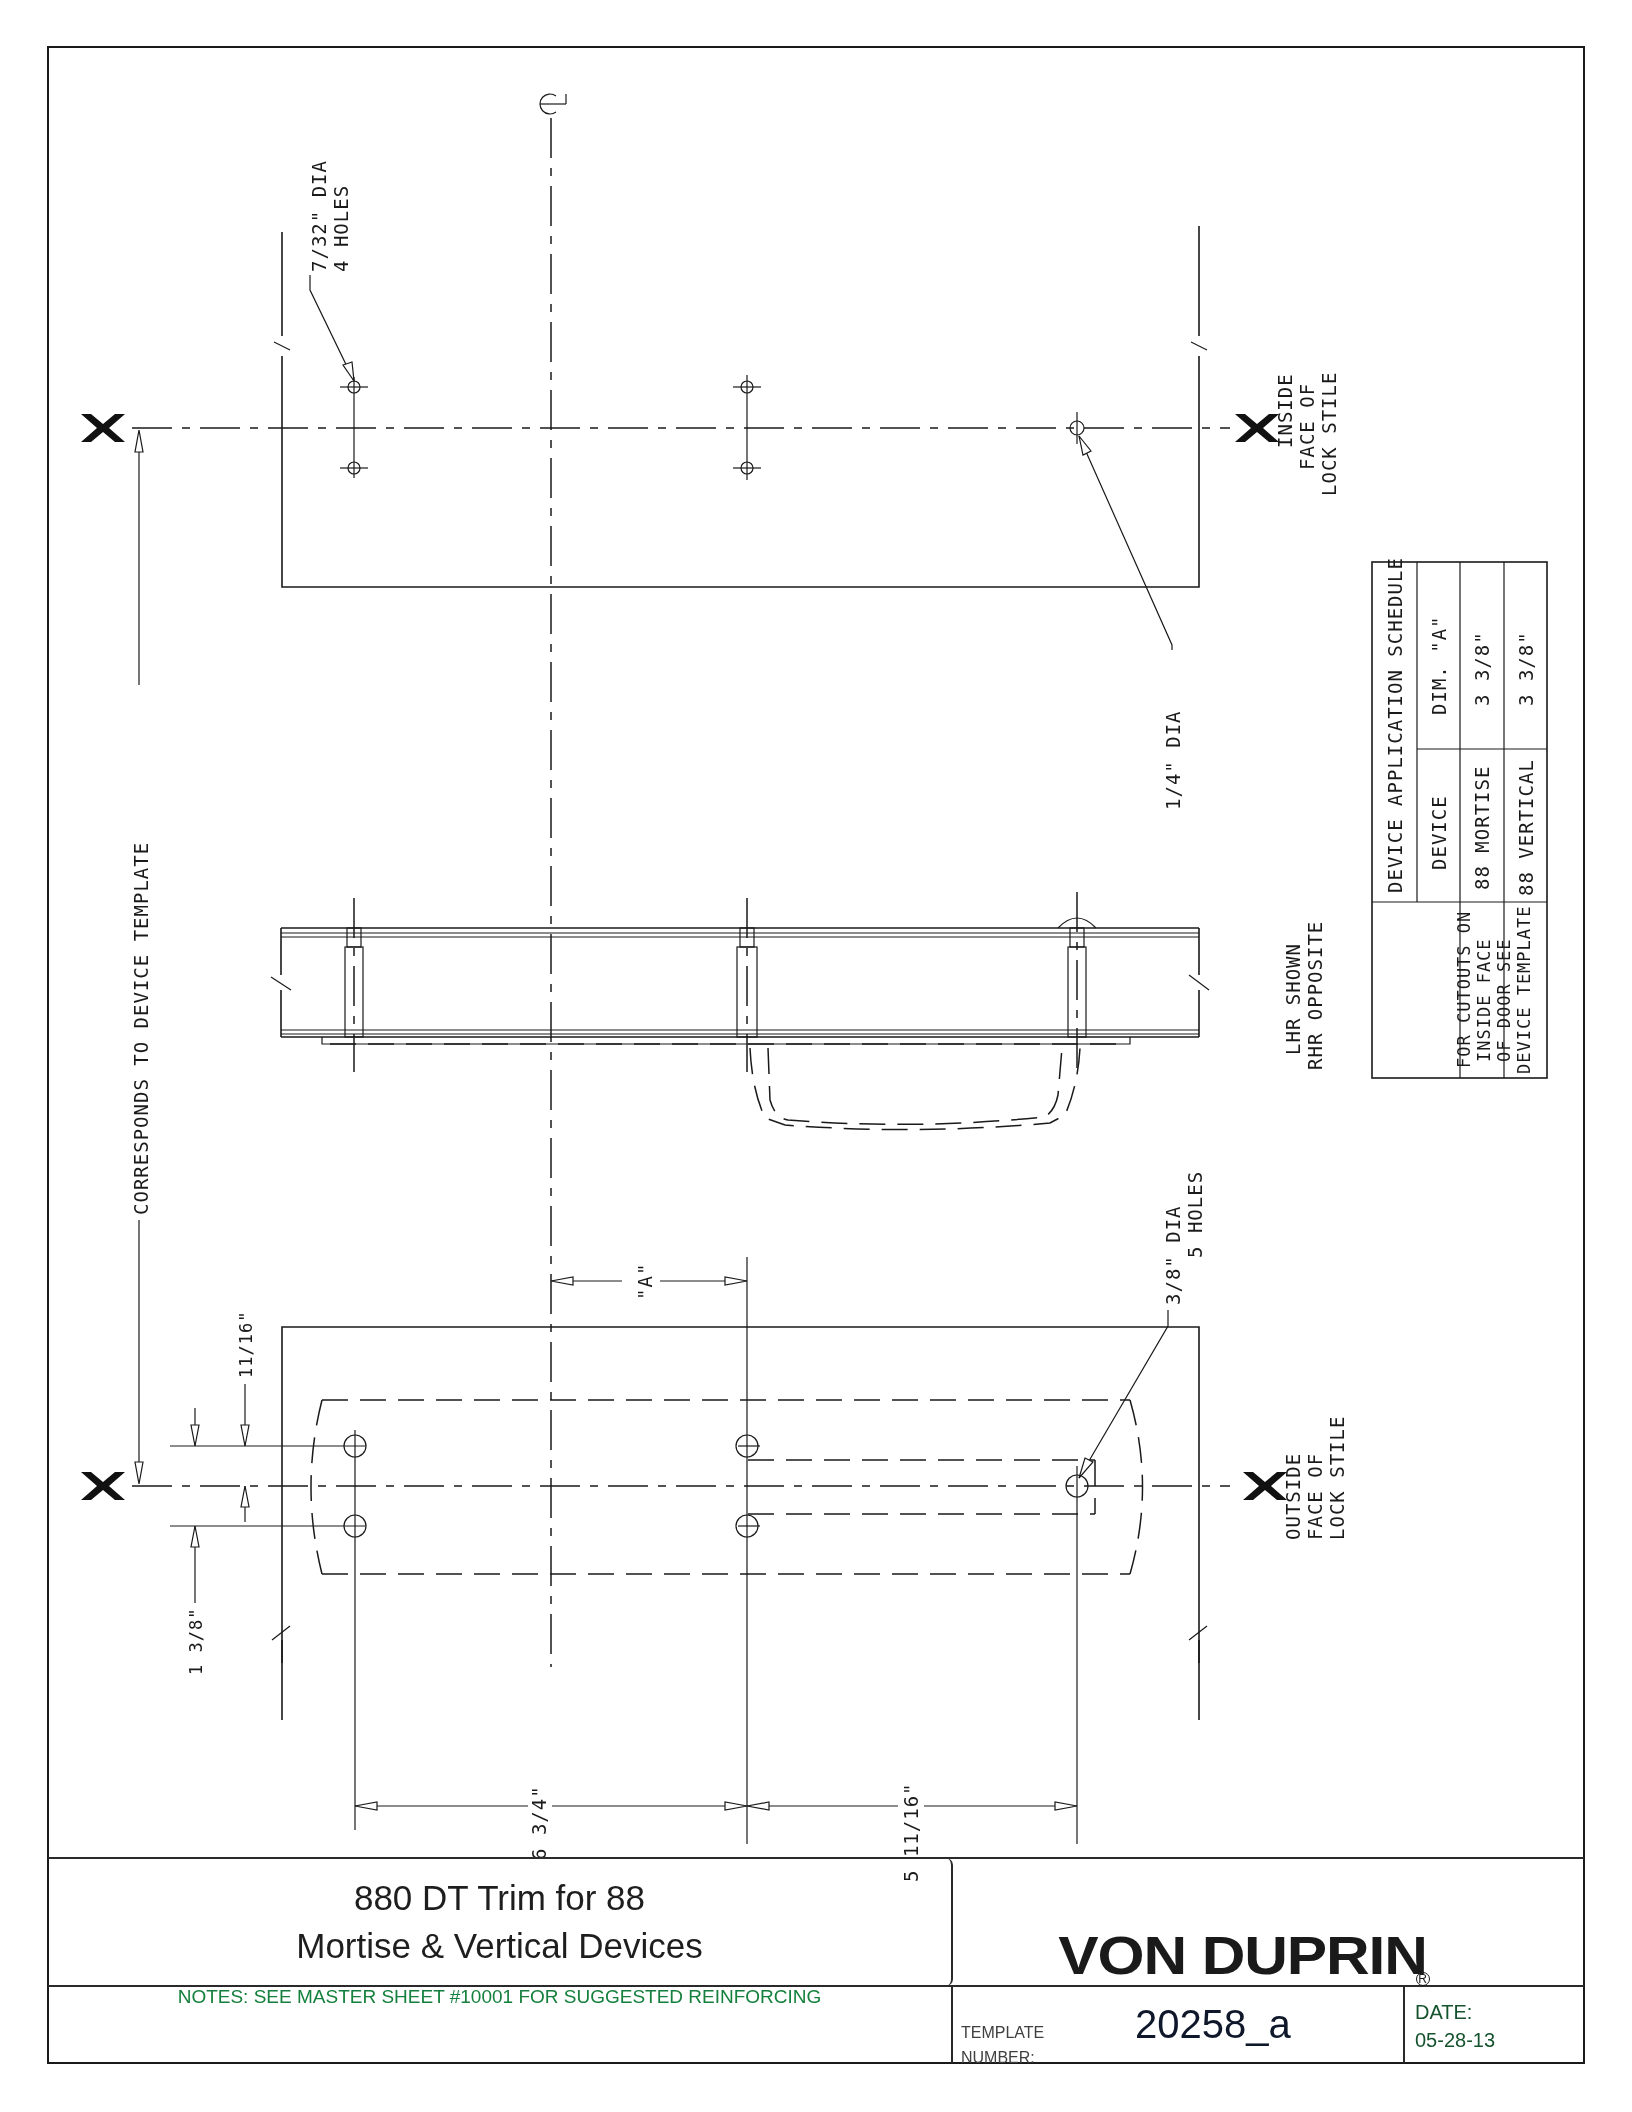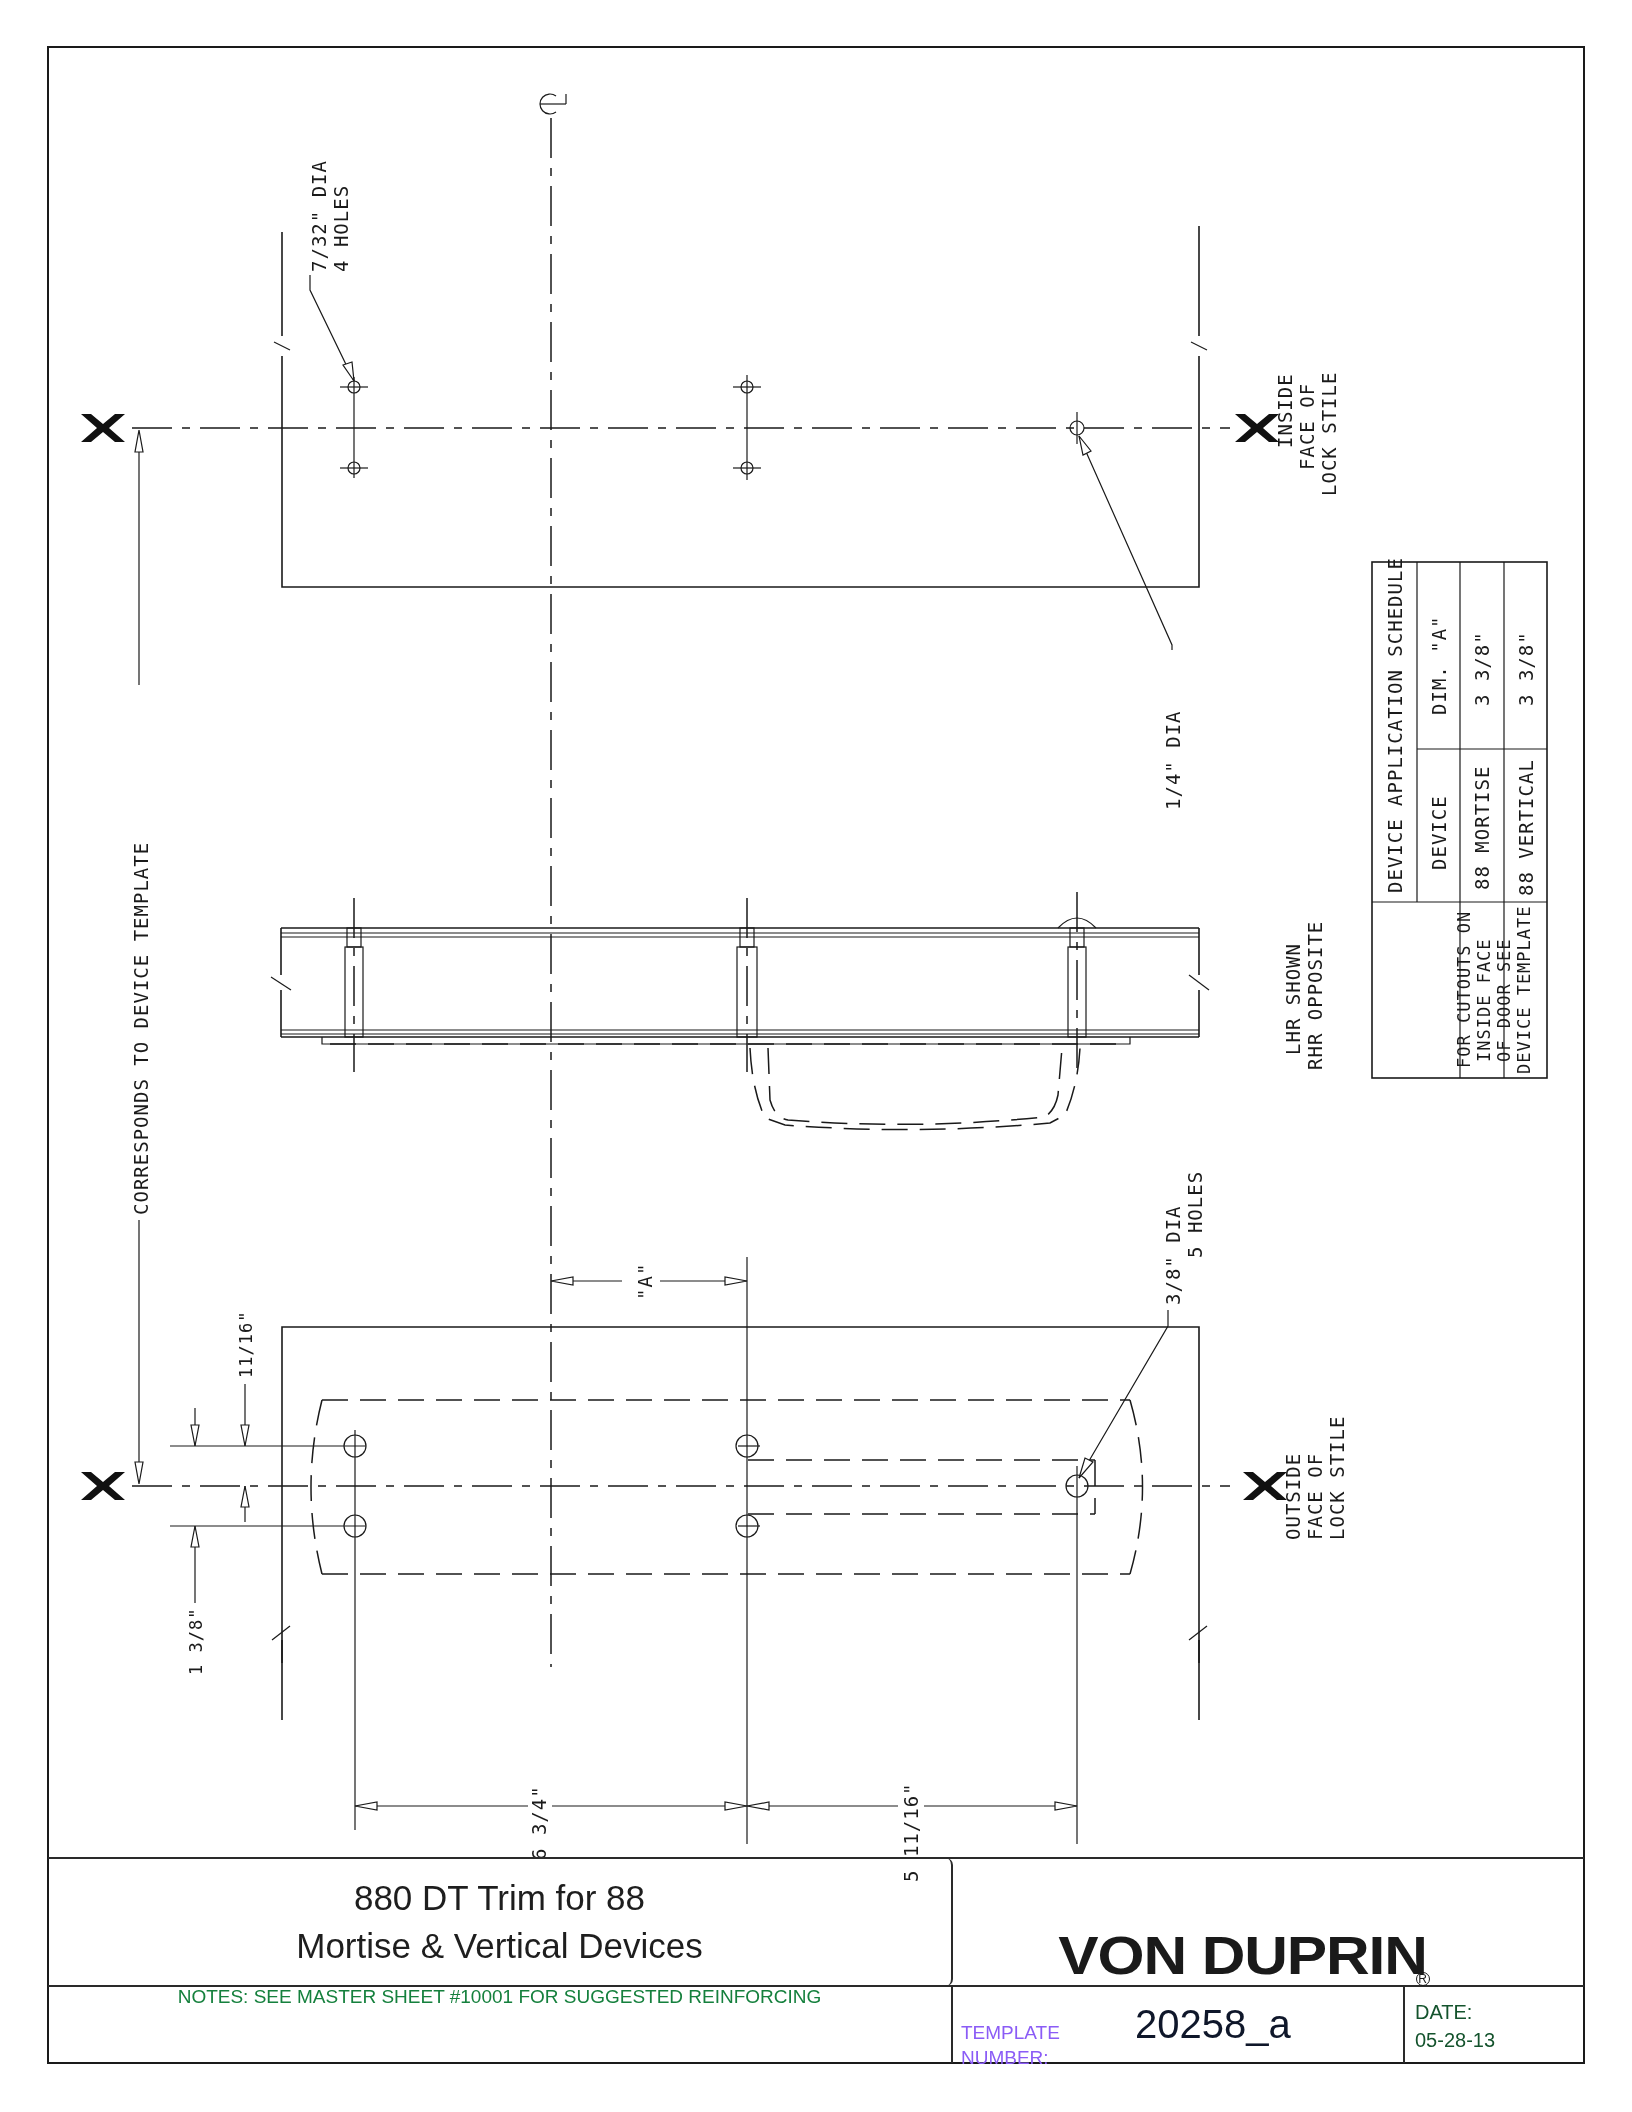--- a/index.html
+++ b/index.html
@@ -24,21 +24,21 @@
              display: flex; align-items: flex-end; justify-content: center; }
   .logo-text { font-family: "Liberation Sans", sans-serif; font-weight: 900; font-size: 54px; color: #1a1a1a;
                letter-spacing: -1px; transform: scaleX(1.12); display: inline-block; }
   .logo-reg { font-family: "Liberation Sans", sans-serif; font-size: 12px; color: #1a1a1a; margin-left: 8px; margin-top: 28px;
               border: 1px solid #1a1a1a; border-radius: 50%; width: 12px; height: 12px; line-height: 12px; text-align: center; display: inline-block; }
   .tb-notes { left: 48px; top: 1986px; width: 905px; height: 77px; border-right-width: 2px;
               display: flex; justify-content: center;
               font-family: "Liberation Sans", sans-serif; font-size: 19px; color: #15803d; }
   .tb-tnum { left: 953px; top: 1986px; width: 452px; height: 77px; border-right-width: 2px;
              display: flex; align-items: center; }
-  .tnum-label { font-family: "Liberation Sans", sans-serif; font-size: 19px; line-height: 25px; color: #8b5cf6; margin-left: 8px; width: 150px; margin-top: 40px; }
+  .tnum-label { font-family: "Liberation Sans", sans-serif; font-size: 16px; line-height: 25px; color: #404040; margin-left: 8px; width: 150px; margin-top: 40px; }
   .tnum-value { font-family: "Liberation Sans", sans-serif; font-size: 40px; color: #0f172a; margin-left: 24px; }
   .tb-date { left: 1405px; top: 1986px; width: 179px; height: 77px; padding-left: 10px; padding-top: 12px;
              font-family: "Liberation Sans", sans-serif; font-size: 20px; line-height: 28px; color: #14532d; }
   .hline { position: absolute; background: #2a2a2a; height: 2px; }
 </style>
 </head>
 <body>
 
 <div id="sheet">
 <svg width="1632" height="2112" viewBox="0 0 1632 2112" xmlns="http://www.w3.org/2000/svg">

